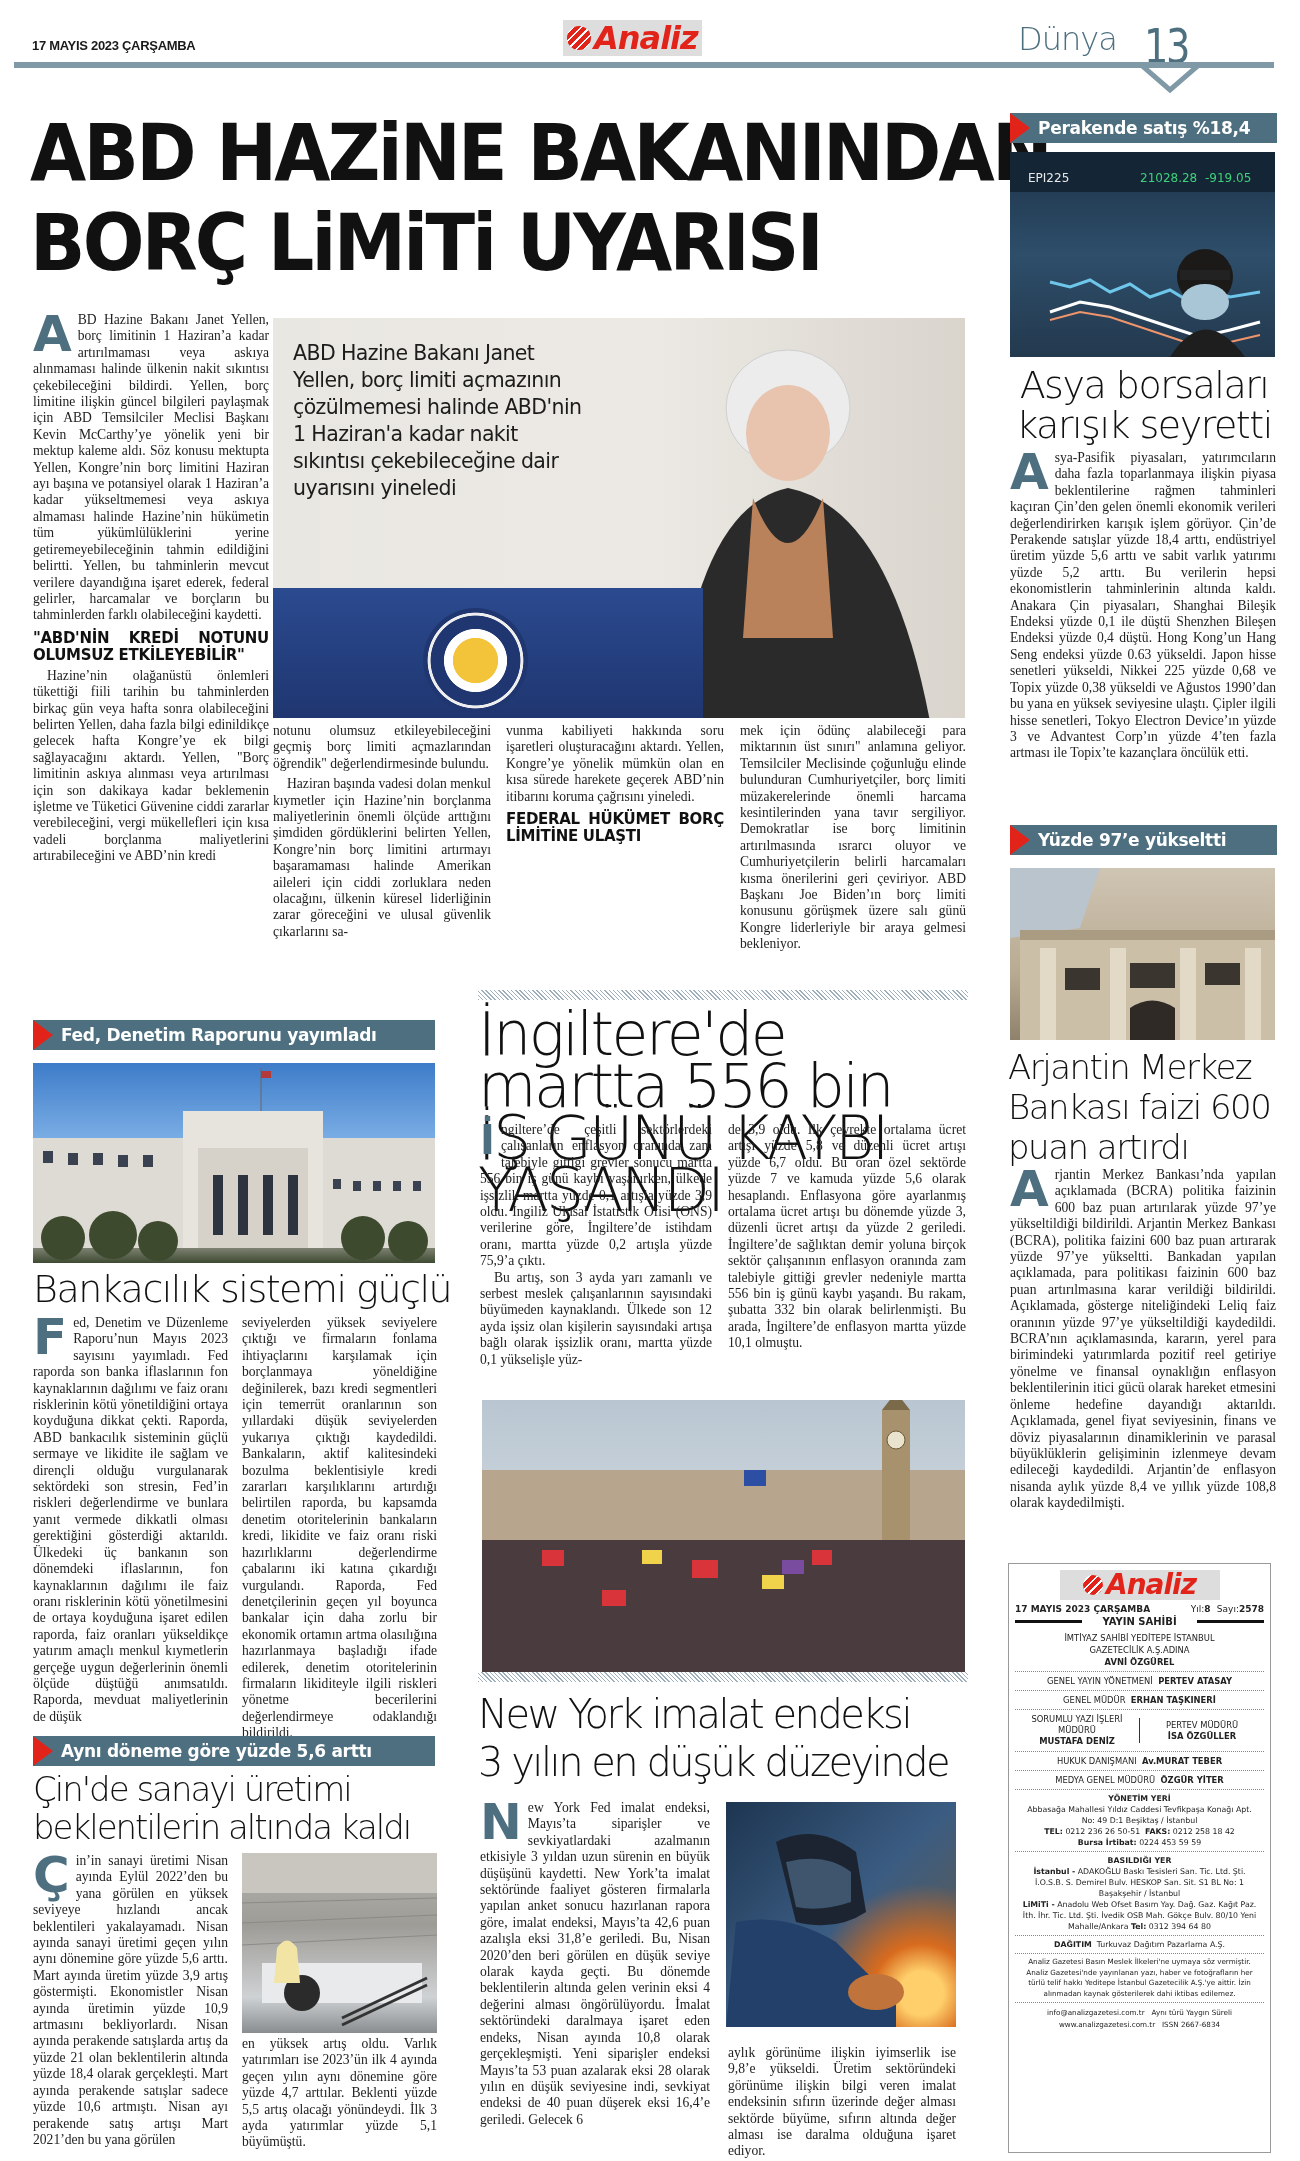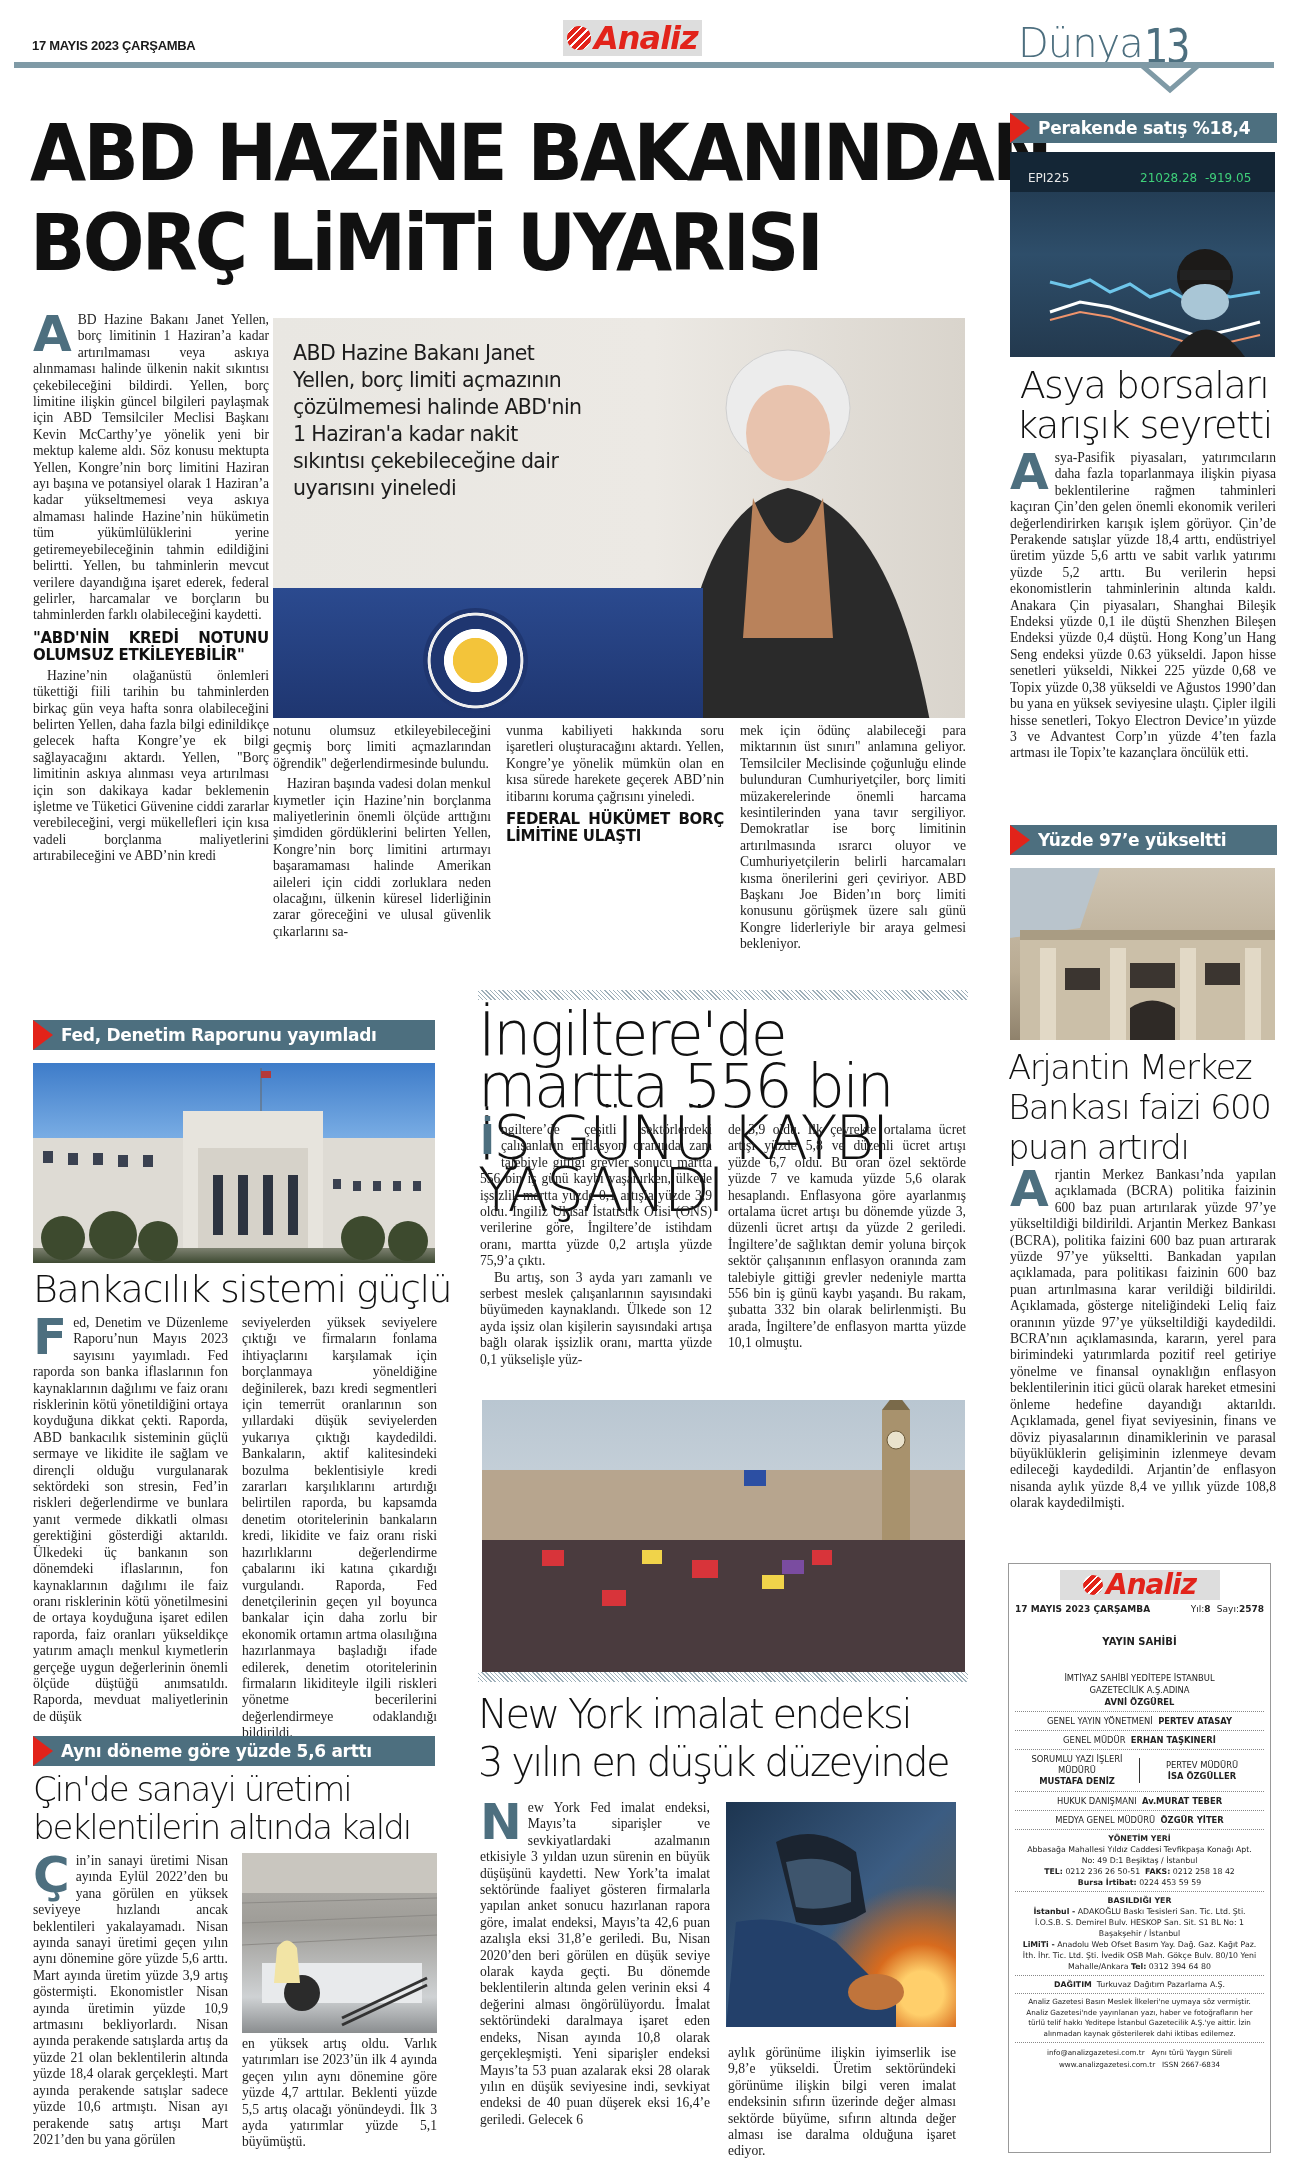--- a/index.html
+++ b/index.html
@@ -8,21 +8,21 @@
   .abs { position: absolute; }
   .sans { font-family: "Liberation Sans", "DejaVu Sans", sans-serif; }
 
   
   .mast-date { left: 32px; top: 38px; font-size: 13px; font-weight: bold; letter-spacing: -0.3px; }
   .logo { display: flex; align-items: center; gap: 3px; }
   .logo .swirl { width: 24px; height: 24px; border-radius: 50%; background: repeating-linear-gradient(135deg, #e2231a 0 4px, #fff 4px 6px); }
   .logo .word { color: #e2231a; font-weight: 900; font-family: "DejaVu Sans", sans-serif; font-style: italic; letter-spacing: -1px; }
   .mast-logo { left: 563px; top: 20px; height: 36px; background: #ddd; padding: 2px 4px; }
   .mast-logo .word { font-size: 32px; line-height: 32px; }
-  .section-name { left: 1018px; top: 20px; font-size: 40px; color: #4d6f7f; font-family: "DejaVu Sans", sans-serif; font-weight: 300; letter-spacing: -1px; }
+  .section-name { left: 1018px; top: 20px; font-size: 32px; color: #4d6f7f; font-family: "DejaVu Sans", sans-serif; font-weight: 300; letter-spacing: -1px; }
   .page-num { left: 1144px; top: 18px; font-size: 48px; color: #4d6f7f; font-family: "DejaVu Sans", sans-serif; letter-spacing: -3px; transform: scaleX(0.8); transform-origin: left; }
   .mast-rule { left: 14px; top: 62px; width: 1260px; height: 6px; background: #7f9aa6; }
   .mast-notch { left: 1140px; top: 60px; width: 60px; height: 34px; }
 
   
   .headline { left: 30px; top: 108px; width: 940px; font-family: "DejaVu Sans", sans-serif; font-weight: 900; font-size: 79px; line-height: 90px; letter-spacing: -3px; color: #111; transform: scaleX(0.92); transform-origin: left; white-space: nowrap; }
 
   
   .body { font-family: "Liberation Serif", serif; font-size: 13.6px; line-height: 16.4px; text-align: justify; hyphens: manual; color: #222; }
   .body p { margin: 0; }
@@ -54,21 +54,21 @@
 
   .hatch { position: absolute; height: 10px; background: repeating-linear-gradient(45deg, #9fb0ba 0 1px, #fff 1px 3px); }
 
   
   .imprint { position: absolute; left: 1008px; top: 1563px; width: 263px; height: 590px; border: 1px solid #999; font-family: "DejaVu Sans", sans-serif; color: #222; text-align: center; }
   .imprint .logo-box { margin: 6px auto 0; width: 160px; height: 30px; background: #ddd; display: flex; align-items: center; justify-content: center; gap: 3px; position: relative; }
   .imprint .logo-box .word { font-size: 28px; line-height: 28px; }
   .imprint .logo-box .swirl { width: 20px; height: 20px; }
   .imp-date { display: flex; justify-content: space-between; padding: 4px 6px 0; font-size: 9px; font-weight: bold; }
   .imp-date .muted { font-weight: normal; }
-  .imp-title { display: flex; align-items: center; gap: 20px; padding: 2px 6px; font-size: 10px; font-weight: bold; flex-direction: column; }
+  .imp-title { display: flex; align-items: center; gap: 20px; padding: 2px 6px; font-size: 10px; font-weight: bold; }
   .imp-title .bar { flex: 1; height: 3px; background: #111; }
   .imp-row { font-size: 8.4px; line-height: 12px; padding: 3px 6px; border-bottom: 1px dotted #888; margin: 0 6px; }
   .imp-row b { font-weight: bold; }
   .imp-split { display: flex; font-size: 8.4px; line-height: 11px; margin: 0 6px; border-bottom: 1px dotted #888; padding: 4px 0; }
   .imp-split > div { flex: 1; }
   .imp-split .vr { flex: 0 0 1px; background: #333; margin: 4px 0; }
   .imp-small { font-size: 7.8px; line-height: 11px; }
   .imp-tiny { font-size: 7.2px; line-height: 10.5px; }
 </style>
 </head>

